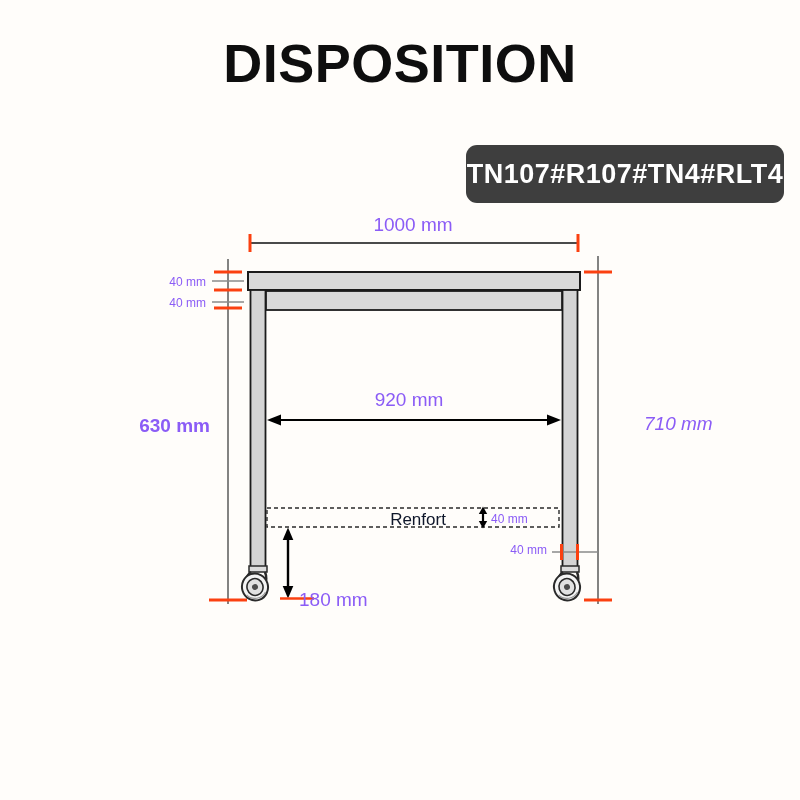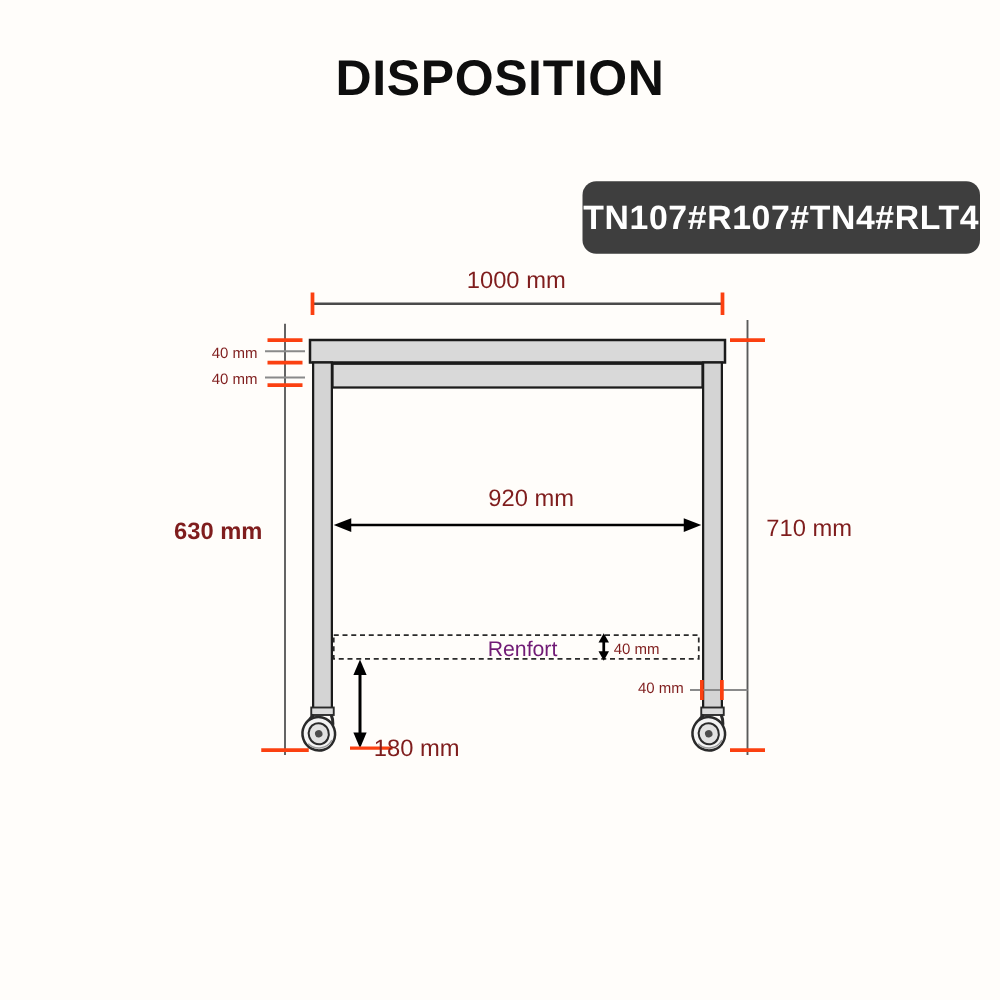--- a/index.html
+++ b/index.html
@@ -5,40 +5,40 @@
   html,body{margin:0;padding:0;}
   body{
     width:800px;height:800px;position:relative;overflow:hidden;
     background:#fffdfa;
     font-family:"Liberation Sans", sans-serif;
   }
   .abs{position:absolute;}
   
   .title{
     left:0;top:40px;width:800px;text-align:center;
-    font-size:40px;line-height:46px;font-weight:800;color:#0e0e0e;
+    font-size:54px;line-height:46px;font-weight:800;color:#0e0e0e;
     letter-spacing:0.5px;
   }
   
   .badge{
     left:466px;top:145px;width:318px;height:58px;
     background:#3e3e3e;border-radius:11px;
     display:flex;align-items:center;justify-content:center;
     color:#ffffff;font-size:27px;font-weight:bold;letter-spacing:0.5px;
     white-space:nowrap;
   }
   
   .lbl{
-    position:absolute;font-size:19px;line-height:20px;color:#7f1d1d;
+    position:absolute;font-size:19px;line-height:20px;color:#8b5cf6;
     white-space:nowrap;
   }
   .lbl.small{font-size:12px;}
   .lbl.center{text-align:center;}
   .lbl.right{text-align:right;}
-  .lbl.gray{color:#701a75;font-size:17px;}
+  .lbl.gray{color:#0f172a;font-size:17px;}
 </style>
 </head>
 <body>
 
 <div class="abs title">
   <div>DISPOSITION</div>
 </div>
 
 <div class="abs badge">
   <span>TN107#R107#TN4#RLT4</span>
@@ -120,23 +120,23 @@
 </svg>
 
 <div class="lbl center" style="left:333px;top:215px;width:160px;">1000 mm</div>
 
 <div class="lbl small right" style="left:130px;top:272px;width:76px;">40 mm</div>
 
 <div class="lbl small right" style="left:130px;top:293px;width:76px;">40 mm</div>
 
 <div class="lbl right" style="left:118px;top:416px;width:92px;font-weight:bold;">630 mm</div>
 
-<div class="lbl" style="left:613px;top:414px;width:92px;">710 mm</div>
+<div class="lbl" style="left:644px;top:414px;width:92px;font-style:italic;">710 mm</div>
 
-<div class="lbl center" style="left:345px;top:390px;width:160px;">920 mm</div>
+<div class="lbl center" style="left:329px;top:390px;width:160px;">920 mm</div>
 
 <div class="lbl gray center" style="left:358px;top:510px;width:120px;">Renfort</div>
 
 <div class="lbl small" style="left:491px;top:509px;width:70px;">40 mm</div>
 
 <div class="lbl small right" style="left:475px;top:540px;width:72px;">40 mm</div>
 
 <div class="lbl" style="left:299px;top:550px;width:90px;margin-top:40px;">180 mm</div>
 
 </body></html>

